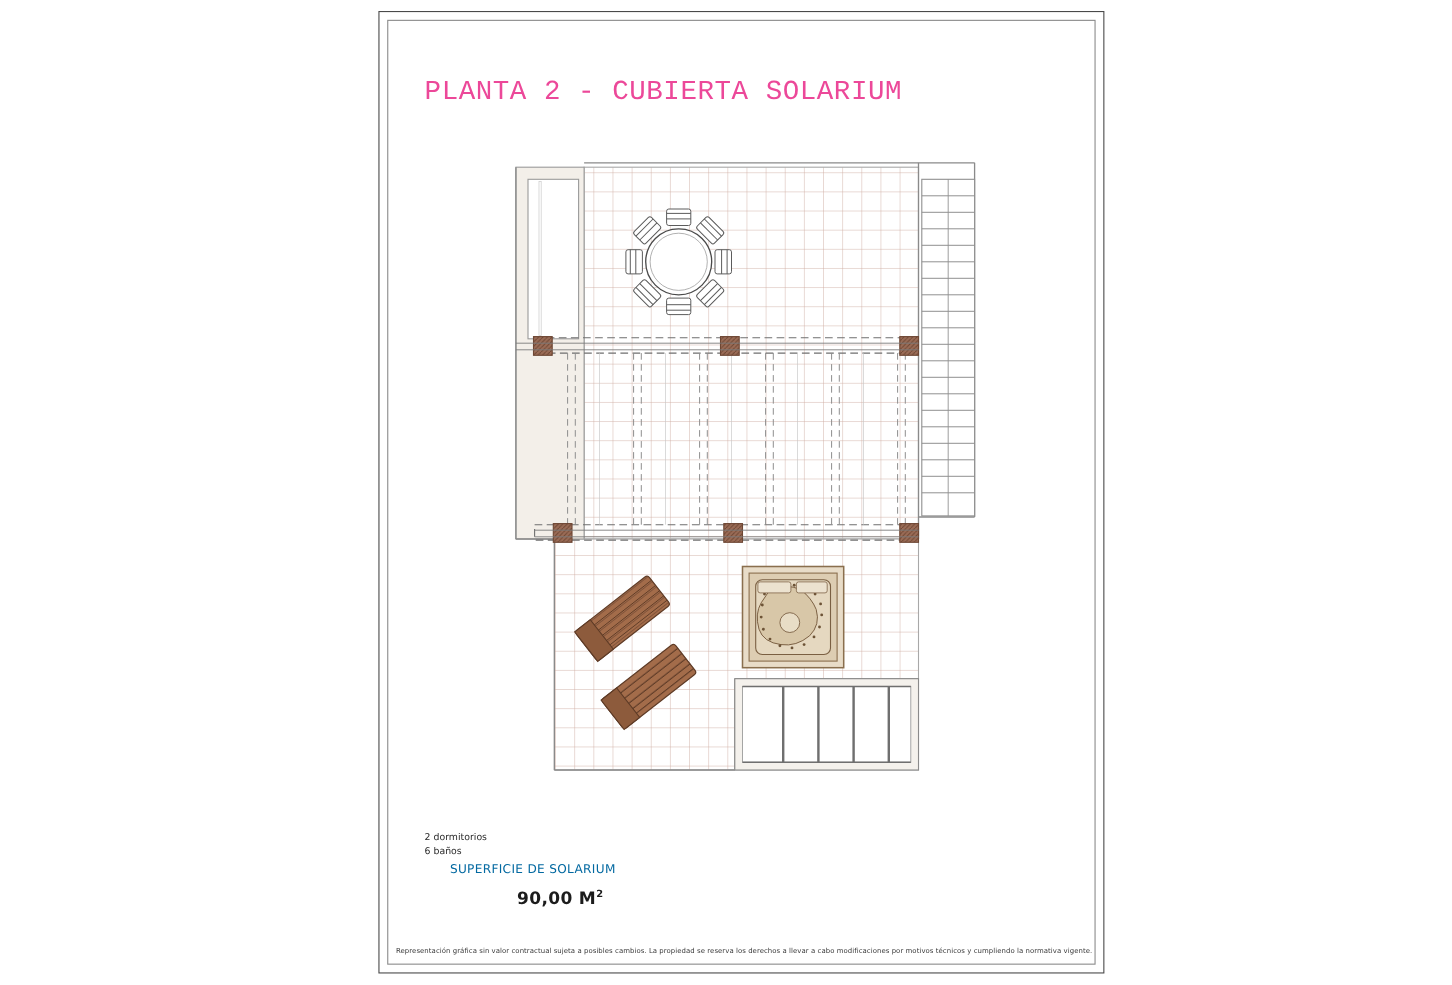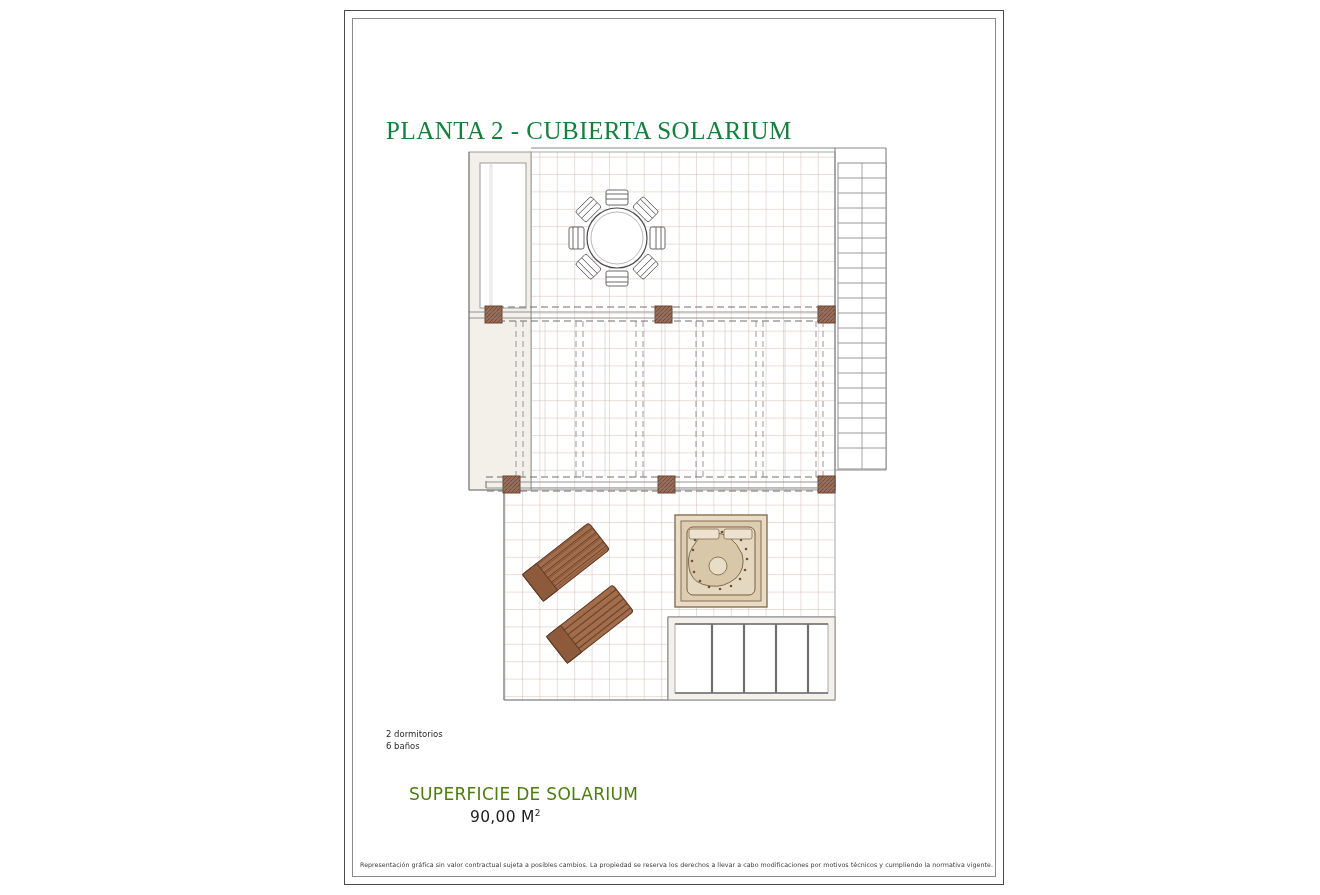--- a/index.html
+++ b/index.html
@@ -38,51 +38,51 @@
     height: 859px;
     border: 1px solid #8a8a8a;
     box-sizing: border-box;
   }
   .title {
     position: absolute;
     left: 386px;
     top: 69px;
     font-size: 25px;
     letter-spacing: 0.5px;
-    color: #15803d;
-    font-family: Liberation Serif, serif;
+    color: #ec4899;
+    font-family: Liberation Mono, monospace;
     white-space: nowrap;
-    margin-top: 48px;
   }
   .rooms-note {
     position: absolute;
     left: 386px;
-    top: 728px;
+    top: 756px;
     font-size: 8.5px;
     color: #2a2a2a;
     line-height: 12px;
     font-family: "DejaVu Sans", sans-serif;
   }
   .area-label {
     position: absolute;
     left: 409px;
     top: 784px;
-    font-size: 17px;
-    color: #4d7c0f;
+    font-size: 11px;
+    color: #0369a1;
     font-family: "DejaVu Sans", sans-serif;
     letter-spacing: 0.3px;
   }
   .area-value {
     position: absolute;
     left: 470px;
     top: 808px;
     font-size: 15.5px;
     color: #1c1c1c;
     font-family: "DejaVu Sans", sans-serif;
     letter-spacing: 0.3px;
+    font-weight: bold;
   }
   .area-value sup { font-size: 9px; }
   .disclaimer {
     position: absolute;
     left: 360px;
     top: 861px;
     width: 630px;
     font-size: 6.3px;
     color: #3a3a3a;
     font-family: "DejaVu Sans", sans-serif;

